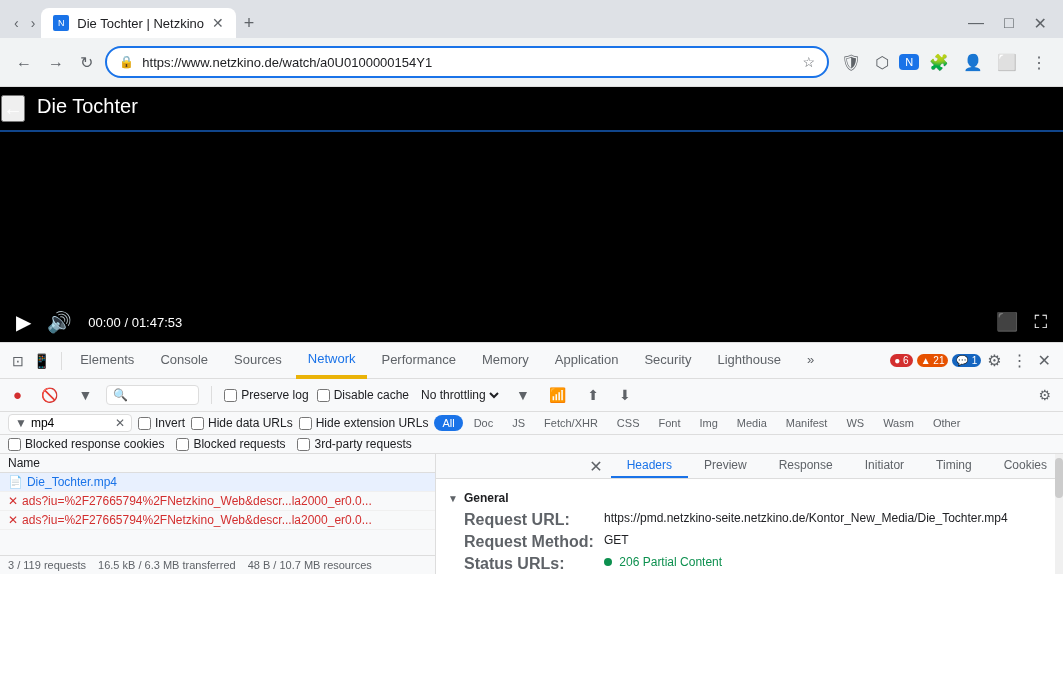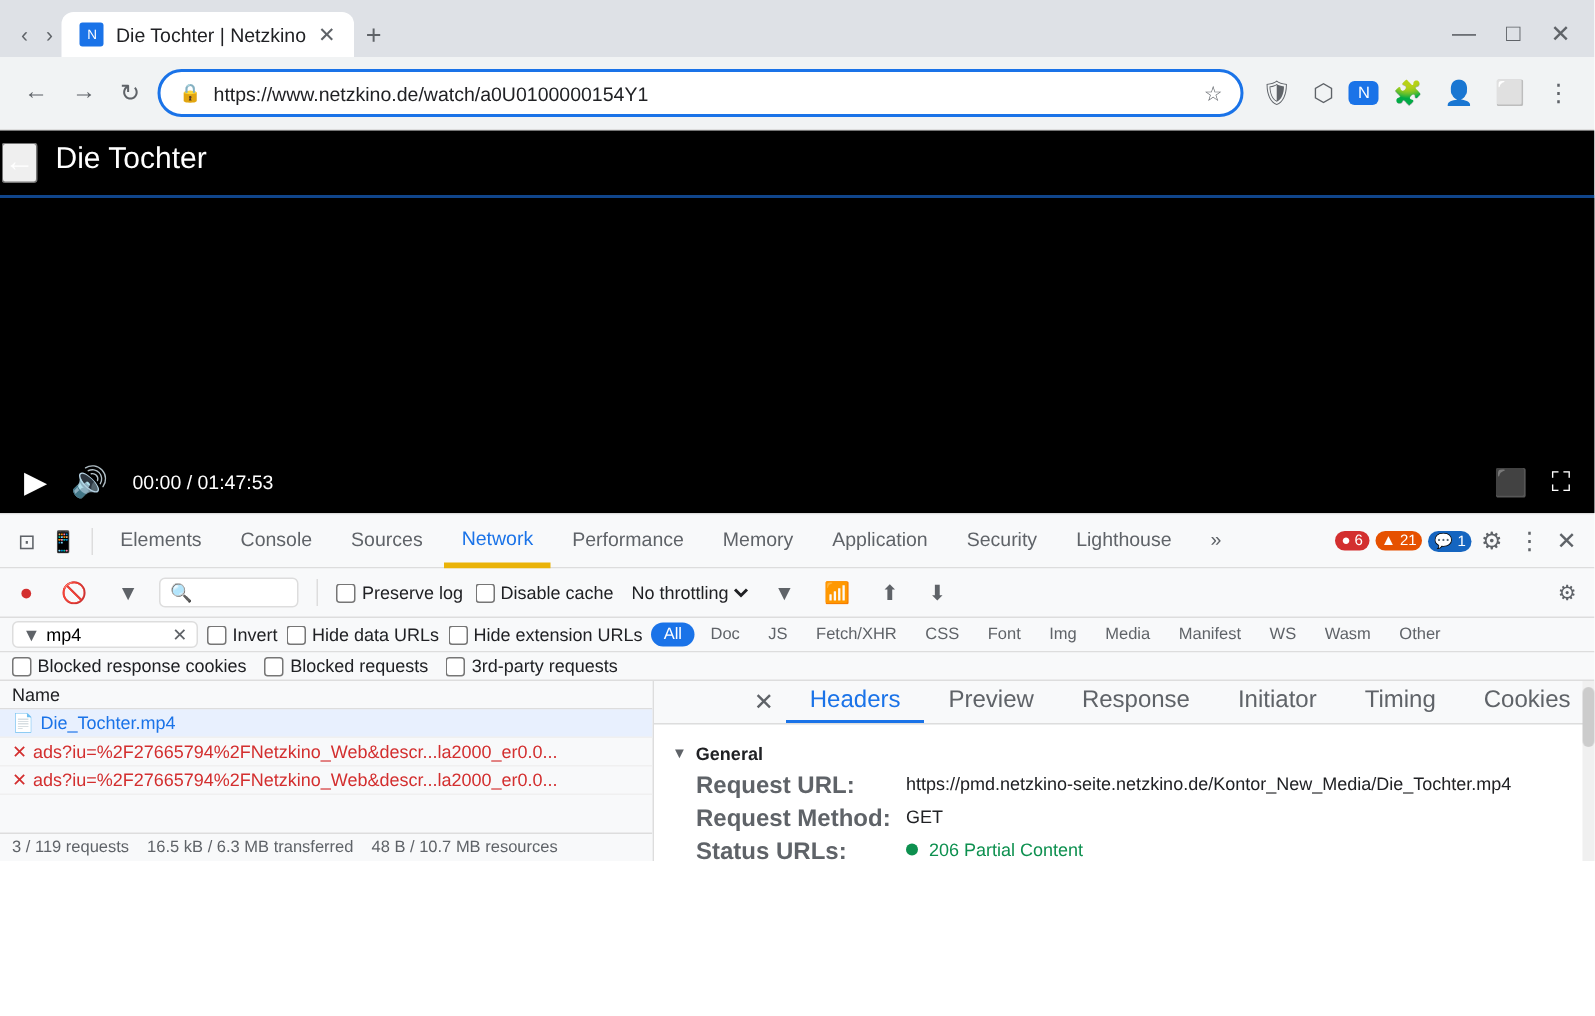--- a/index.html
+++ b/index.html
@@ -85,21 +85,21 @@
     .file-item { display: flex; align-items: center; padding: 2px 8px; cursor: pointer; border-bottom: 1px solid #f0f0f0; }
     .file-item.selected { background: #e8f0fe; }
     .file-item-icon { font-size: 12px; margin-right: 4px; }
     .file-item-name { font-size: 12px; color: #1a73e8; flex: 1; white-space: nowrap; overflow: hidden; text-overflow: ellipsis; }
     .file-item-name.error { color: #d32f2f; }
     .status-bar { padding: 3px 8px; font-size: 11px; color: #5f6368; border-top: 1px solid #ddd; background: #f8f9fa; display: flex; gap: 12px; }
 
     
     .details-panel { flex: 1; display: flex; flex-direction: column; overflow: hidden; background: #fff; }
     .details-tabs { display: flex; border-bottom: 1px solid #ddd; background: #f8f9fa; }
-    .details-tab { padding: 4px 16px; font-size: 16px; color: #5f6368; cursor: pointer; border-bottom: 2px solid transparent; }
+    .details-tab { padding: 4px 16px; font-size: 12px; color: #5f6368; cursor: pointer; border-bottom: 2px solid transparent; }
     .details-tab.active { color: #1a73e8; border-bottom: 2px solid #1a73e8; }
     .details-close { margin-left: auto; background: none; border: none; cursor: pointer; color: #5f6368; font-size: 16px; padding: 2px 8px; }
     .details-content { flex: 1; padding: 8px 12px; overflow-y: auto; }
     .section-header { display: flex; align-items: center; gap: 6px; font-size: 12px; font-weight: 600; color: #202124; padding: 4px 0; cursor: pointer; }
     .section-triangle { font-size: 10px; color: #5f6368; }
     .detail-row { display: flex; padding: 2px 0; padding-left: 16px; }
     .detail-key { color: #5f6368; font-size: 16px; min-width: 140px; font-weight: bold; }
     .detail-val { color: #202124; font-size: 12px; flex: 1; word-break: break-all; }
     .detail-val.green { color: #0d904f; }
     .status-dot { display: inline-block; width: 8px; height: 8px; border-radius: 50%; background: #0d904f; margin-right: 4px; }

